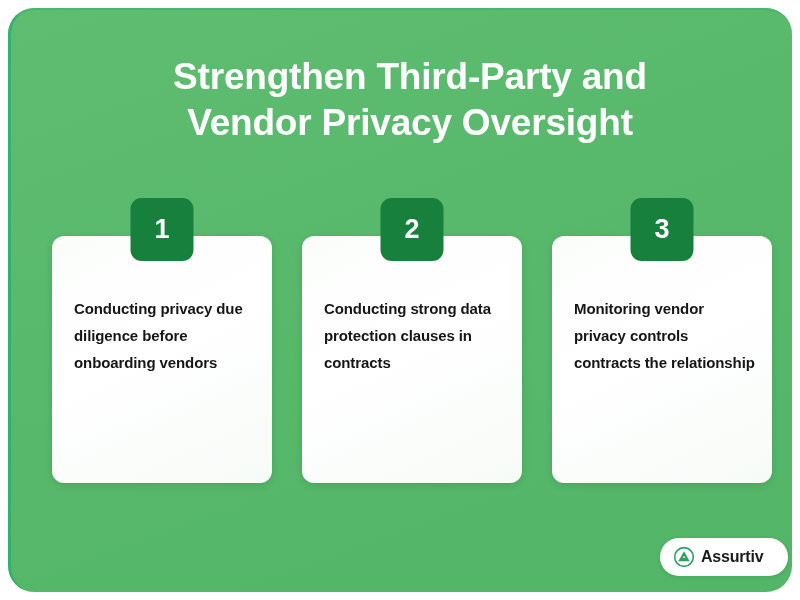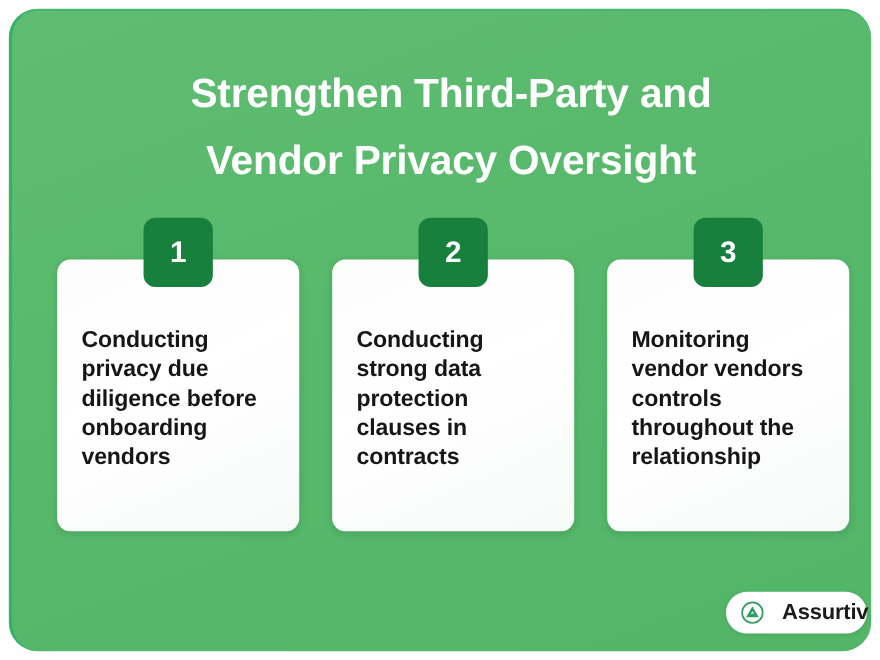--- a/index.html
+++ b/index.html
@@ -55,21 +55,21 @@
   
   .title {
     position: absolute;
     left: 60px;
     top: 46px;
     width: 684px;
     text-align: center;
     color: #ffffff;
     font-size: 37px;
     font-weight: bold;
-    line-height: 61px;
+    line-height: 46px;
     letter-spacing: -0.2px;
     white-space: pre-line;
   }
 
   
   .cards {
     position: absolute;
     left: 44px;
     top: 228px;
     width: 720px;
@@ -114,21 +114,21 @@
     line-height: 1;
     z-index: 3;
   }
 
   .card-text {
     position: absolute;
     left: 22px;
     right: 16px;
     top: 60px;
     color: #161616;
-    font-size: 21px;
+    font-size: 15px;
     font-weight: bold;
     line-height: 26.8px;
     letter-spacing: -0.1px;
   }
 
   
   .logo {
     position: absolute;
     left: 652px;
     top: 530px;
@@ -144,22 +144,22 @@
   }
 
   .logo-mark {
     width: 22px;
     height: 22px;
     flex: 0 0 auto;
     display: block;
   }
 
   .logo-text {
-    margin-left: 16px;
-    font-size: 20px;
+    margin-left: 6px;
+    font-size: 16px;
     font-weight: bold;
     color: #1b1b1b;
     letter-spacing: -0.2px;
   }
 </style>
 </head>
 <body>
 
 <div class="slide">
 
@@ -178,21 +178,21 @@
 
       <div class="card-wrap">
         <div class="card"></div>
         <div class="badge">2</div>
         <div class="card-text">Conducting strong data protection clauses in contracts</div>
       </div>
 
       <div class="card-wrap">
         <div class="card"></div>
         <div class="badge">3</div>
-        <div class="card-text">Monitoring vendor vendors controls throughout the relationship</div>
+        <div class="card-text">Monitoring vendor privacy controls contracts the relationship</div>
       </div>
 
     </div>
 
     <div class="logo">
       <svg class="logo-mark" viewBox="0 0 24 24">
         <circle cx="12" cy="12" r="10.2" fill="none" stroke="#2f9e63" stroke-width="1.7"></circle>
         <path d="M12 5.6 L18.2 16.6 L5.8 16.6 Z" fill="#2f9e63"></path>
         <path d="M10.2 13.6 L12.0 10.6 L13.9 13.6 L12.0 12.5 Z" fill="#ffffff"></path>
       </svg>

